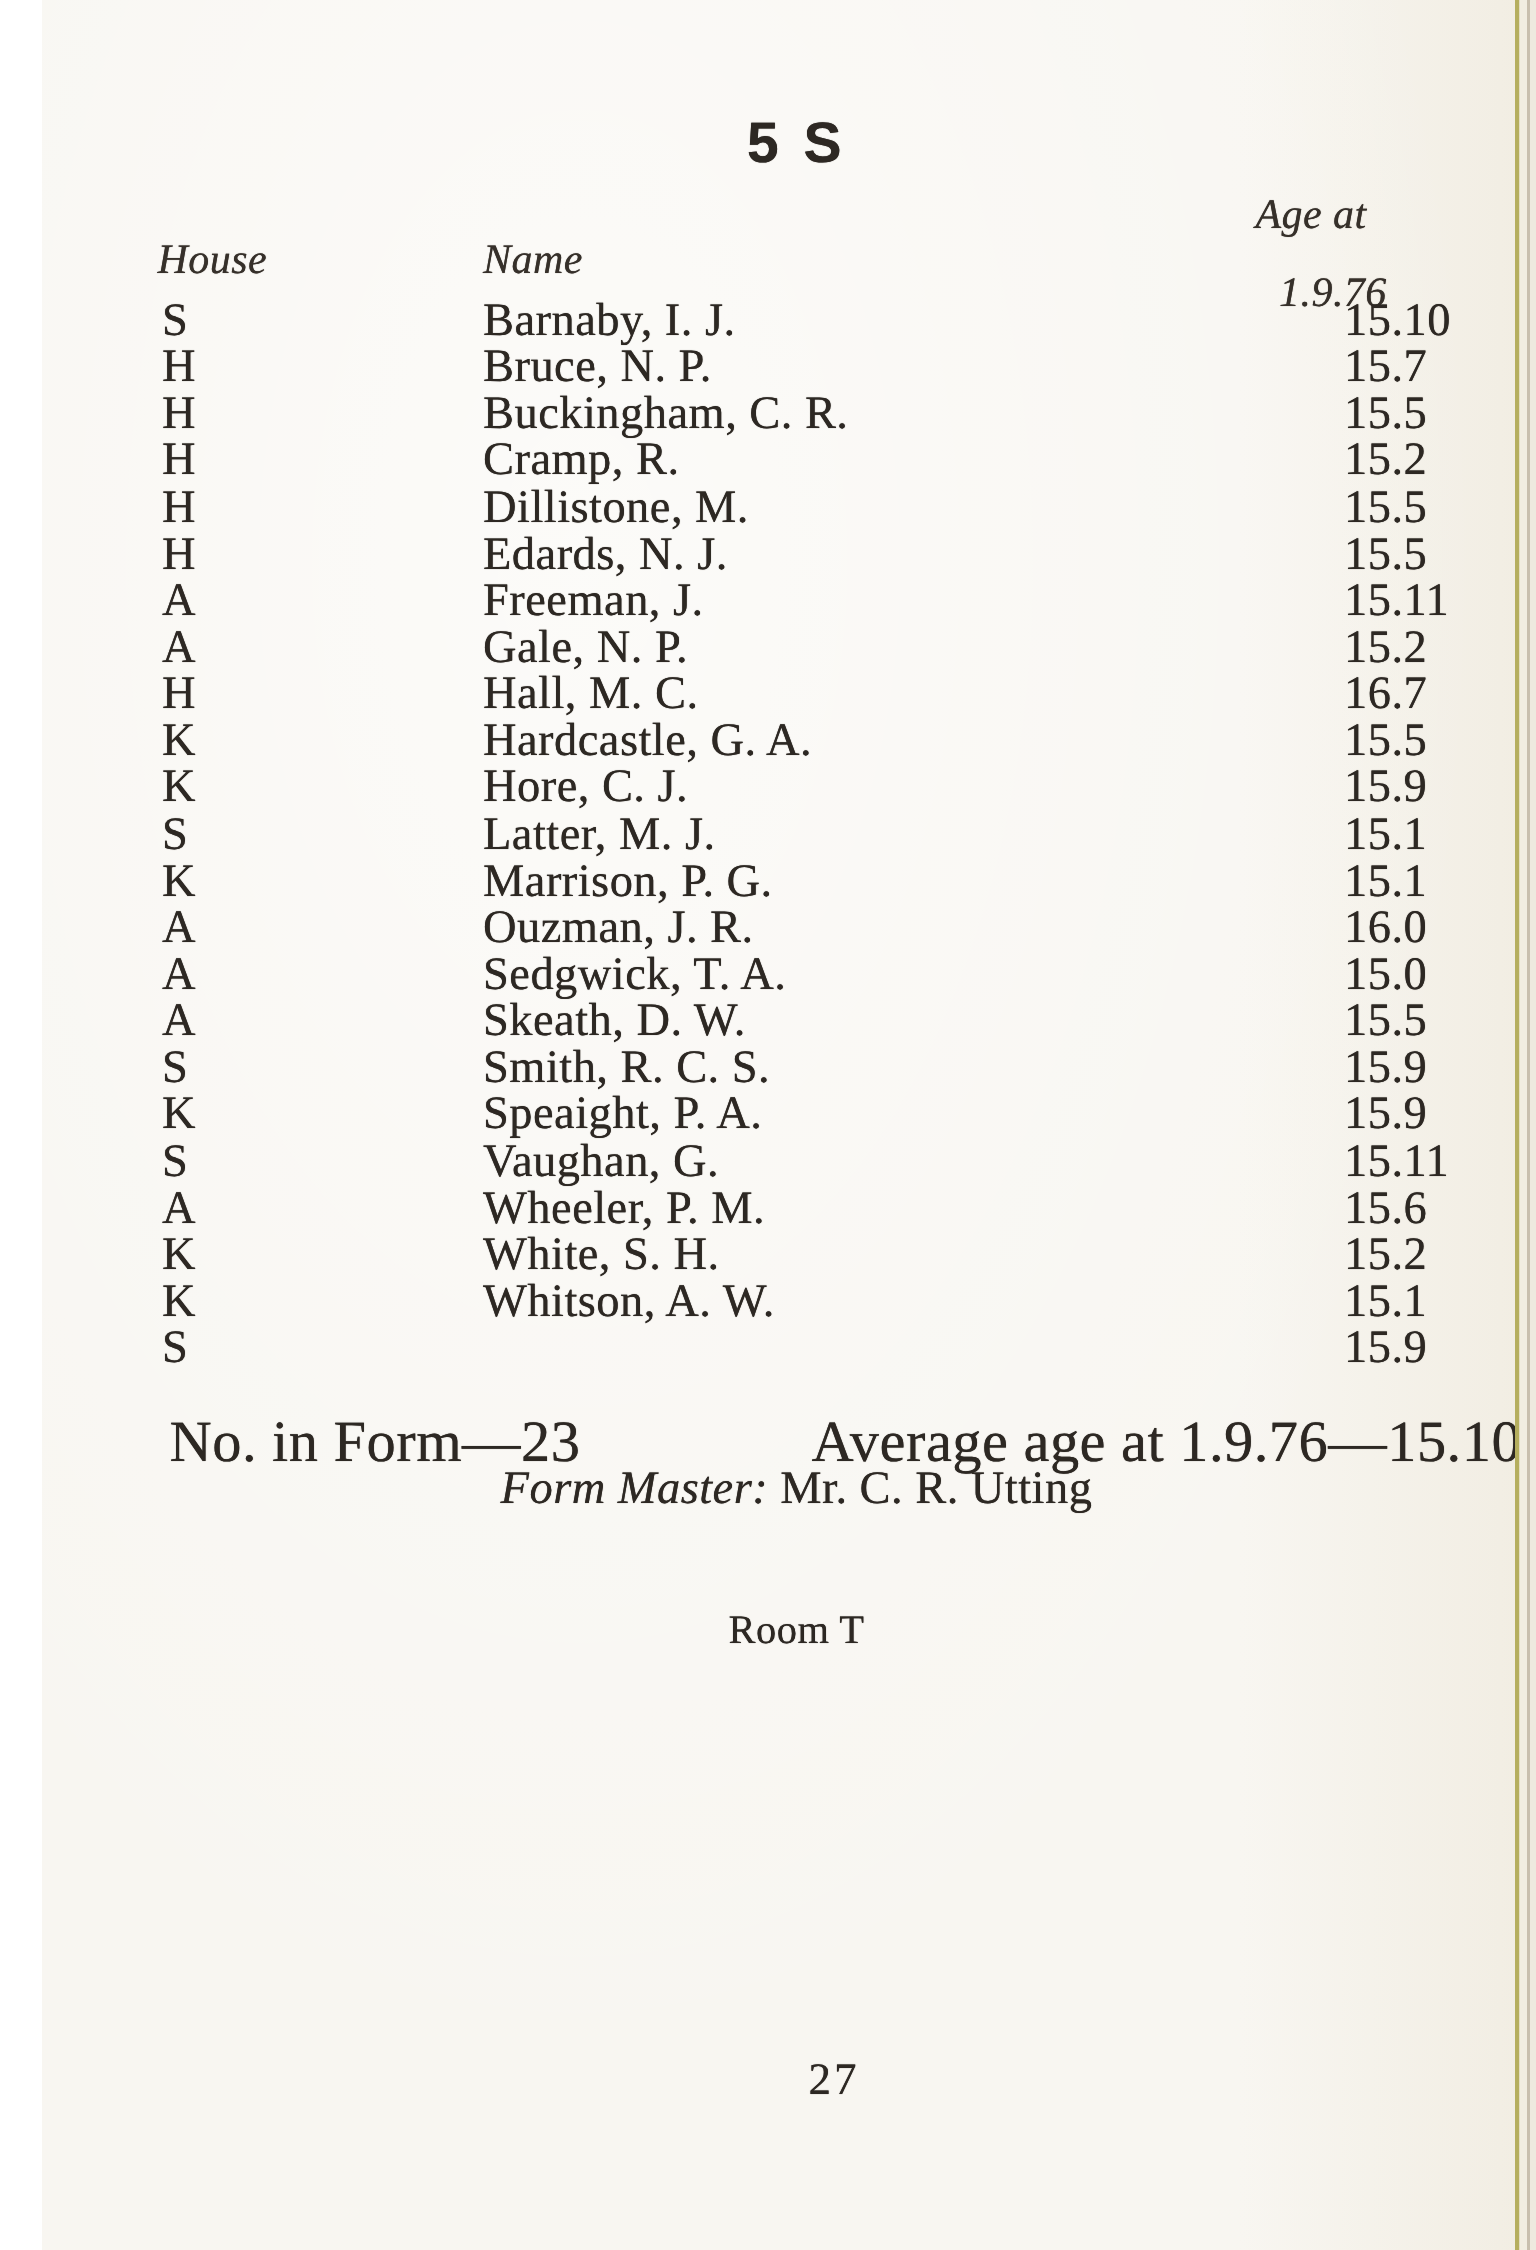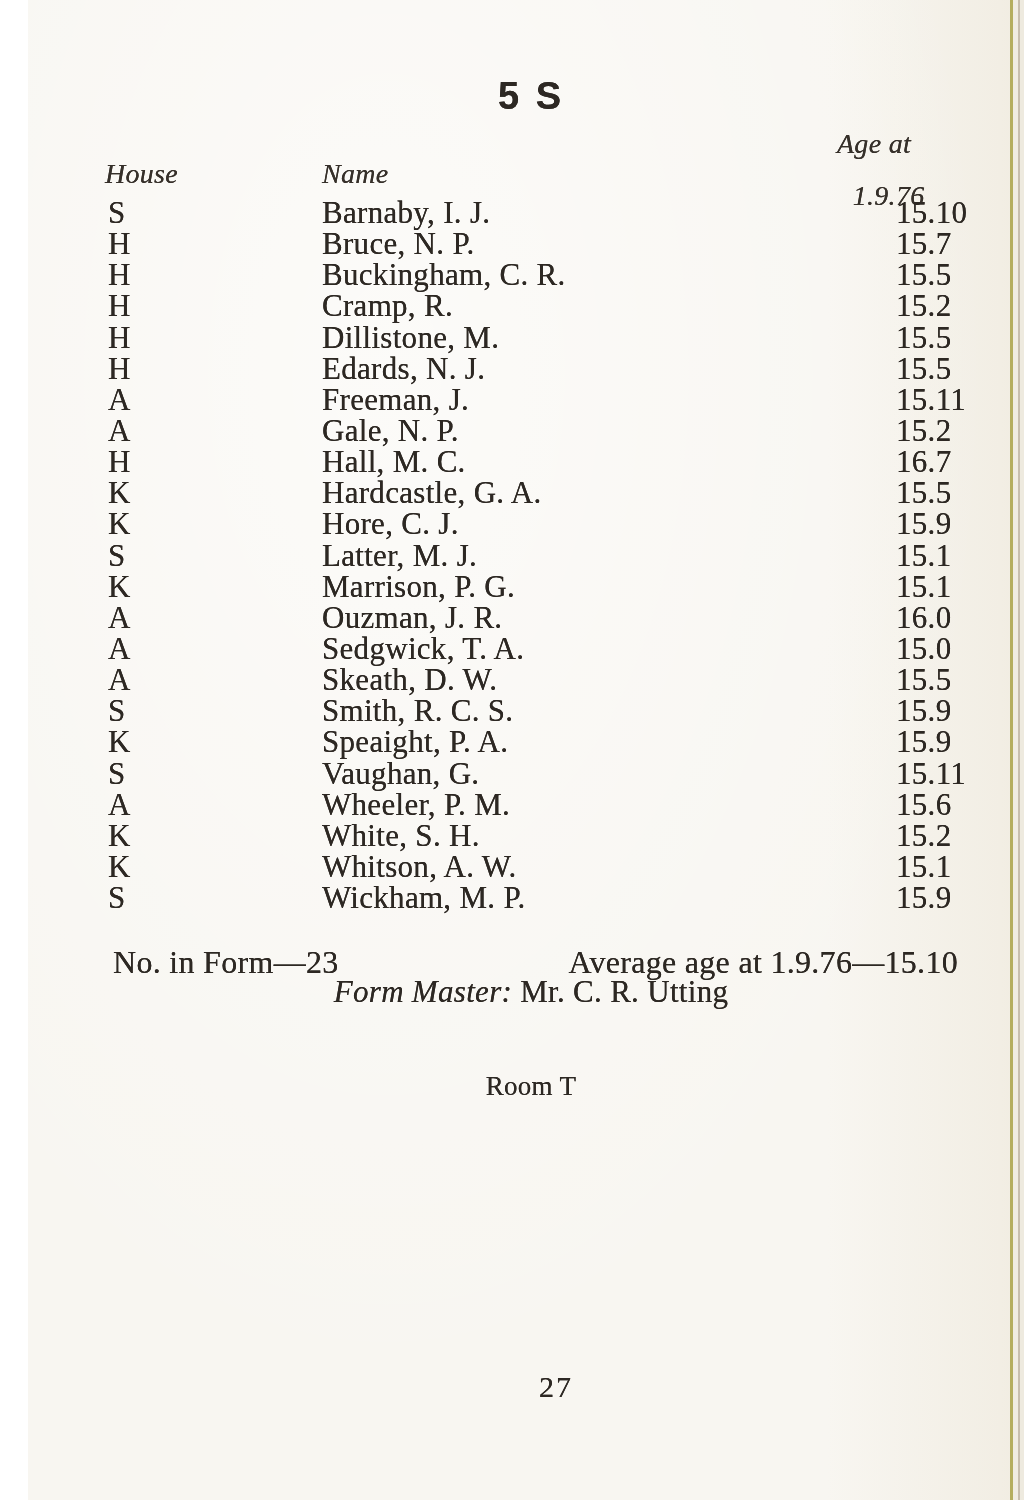--- a/index.html
+++ b/index.html
@@ -28,21 +28,21 @@
   .name-head{left:294px;top:160px;}
   .age-head{left:760px;top:131px;width:172px;text-align:center;line-height:26px;}
 
   .rows{position:absolute;left:80px;top:197px;width:853px;}
   .row{position:relative;height:31.15px;font-size:31px;line-height:31.15px;}
   .row span{position:absolute;top:0;white-space:pre;text-shadow:0 0 .5px currentColor;letter-spacing:.3px;}
   .c-house{left:0;}
   .c-name{left:214px;}
   .c-age{left:788px;}
 
-  .summary-line{top:946px;font-size:32px;line-height:32px;}
+  .summary-line{top:946px;font-size:39px;line-height:32px;}
   .no-in-form{left:85px;}
   .avg-age{left:513px;width:417px;text-align:right;}
   .form-master{top:976px;font-size:31px;line-height:32px;}
   .form-master .lbl{font-style:italic;}
   .room{top:1070px;font-size:27px;line-height:32px;}
   .page-num{left:0;width:990px;text-align:center;top:1371px;font-size:30px;line-height:32px;letter-spacing:2px;padding-left:33px;}
 
   
   .stripe{position:absolute;top:0;height:1500px;}
   .s1{left:982px;width:3px;background:#b5ae5e;}
@@ -173,21 +173,20 @@
         <span class="c-name">White, S. H.</span>
         <span class="c-age">15.2</span>
       </div>
       <div class="row">
         <span class="c-house">K</span>
         <span class="c-name">Whitson, A. W.</span>
         <span class="c-age">15.1</span>
       </div>
       <div class="row">
         <span class="c-house">S</span>
-        <span class="c-name">Wickham, M. P.</span>
         <span class="c-age">15.9</span>
       </div>
     </div>
 
   <div class="txt summary-line no-in-form">No. in Form—23</div>
   <div class="txt summary-line avg-age">Average age at 1.9.76—15.10</div>
 
   <div class="txt center-band form-master"><span class="lbl">Form Master:</span><span> </span><span>Mr. C. R. Utting</span></div>
 
   <div class="txt center-band room">Room T</div>

